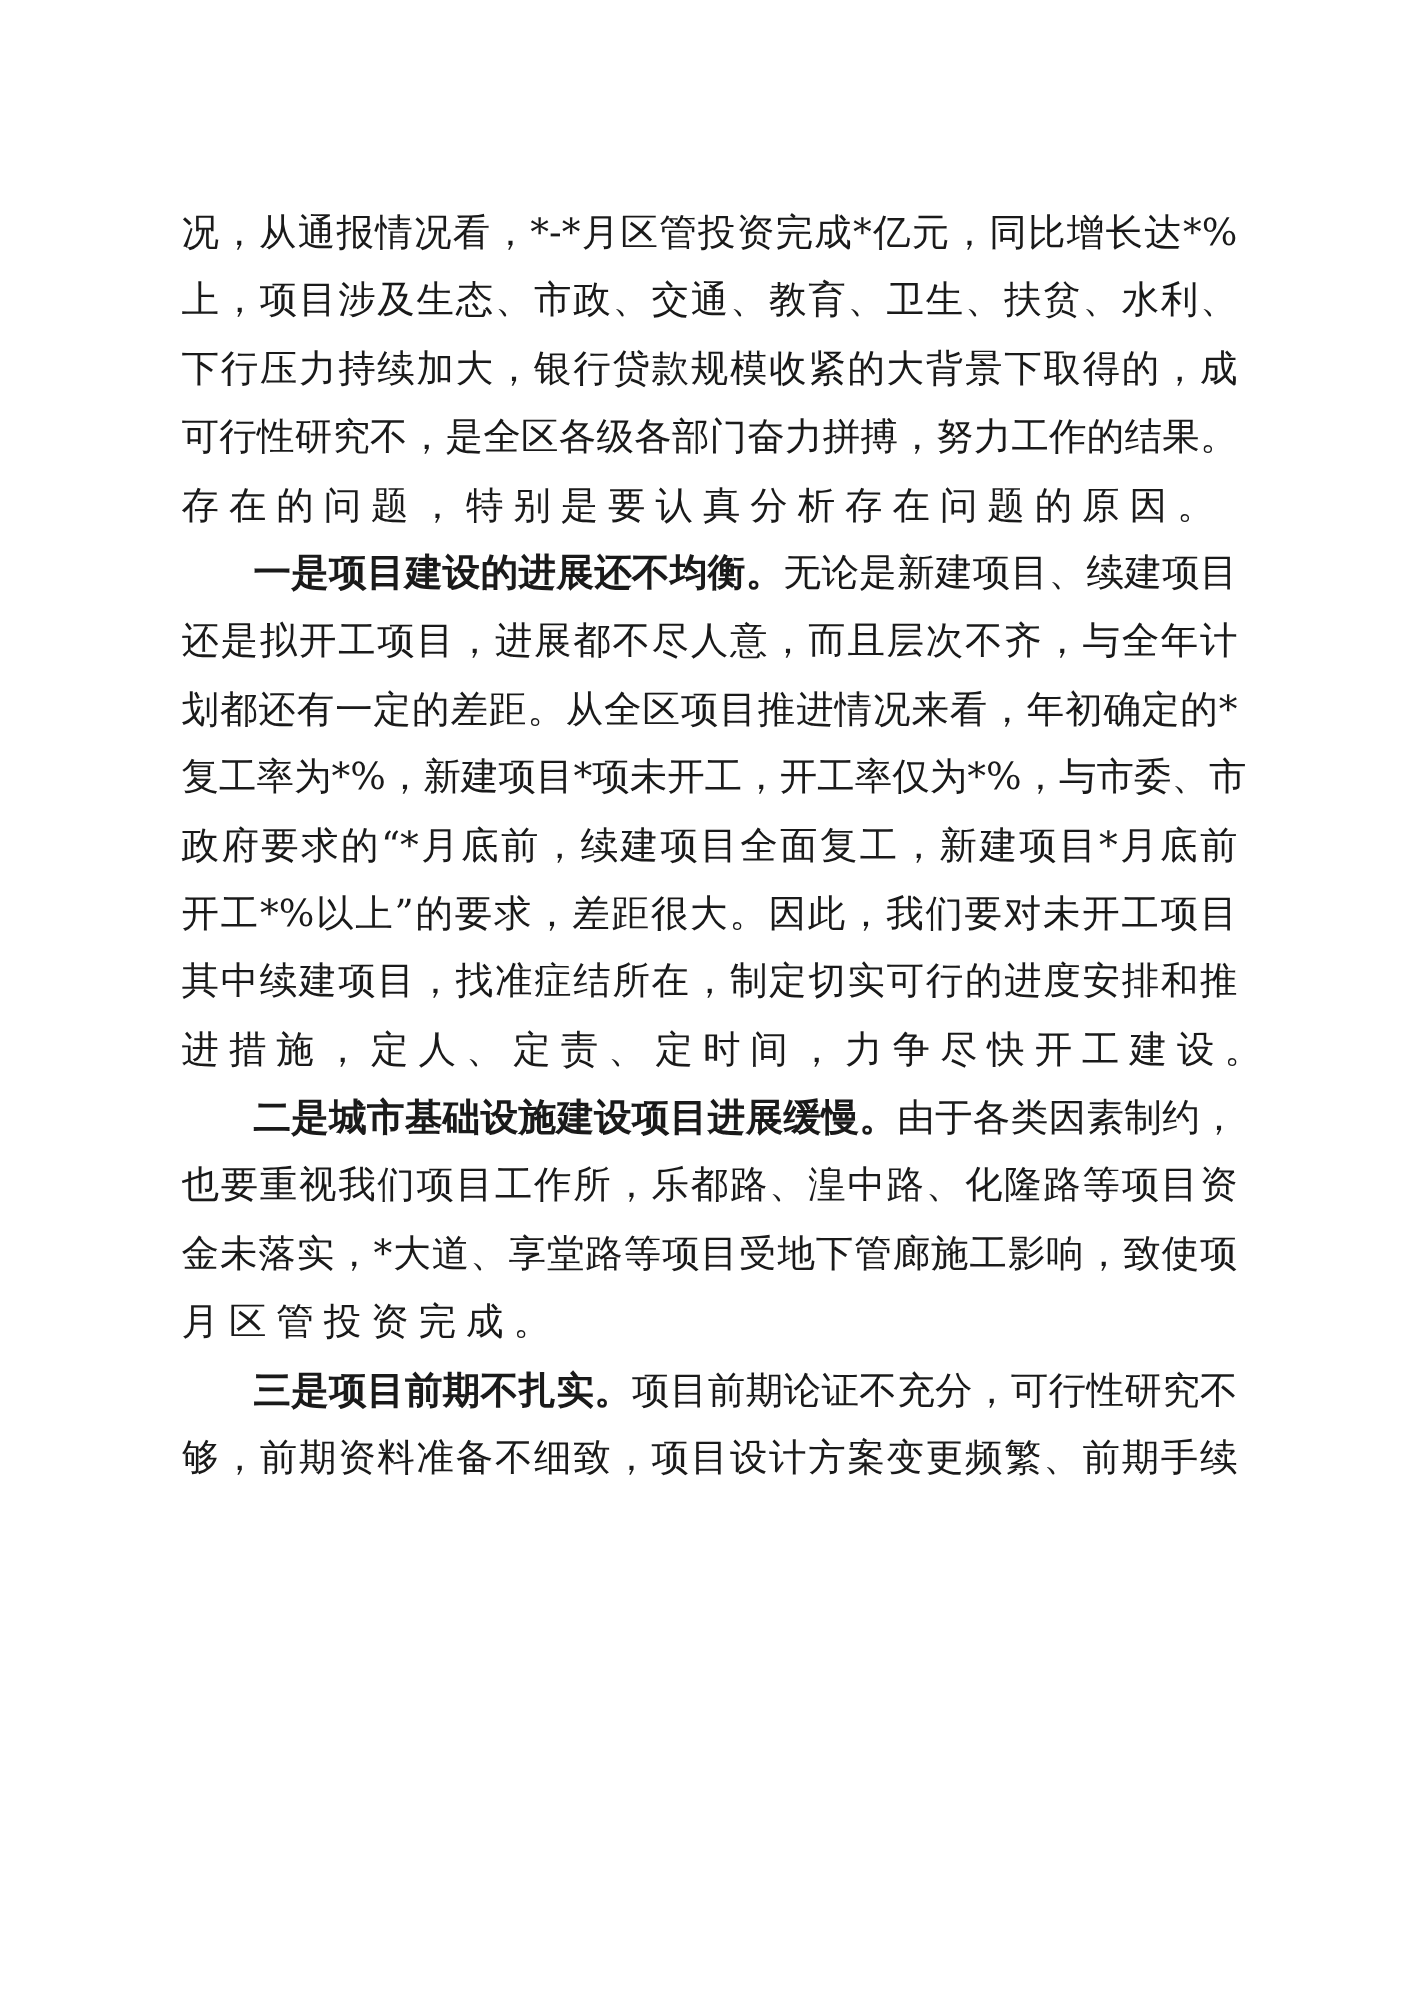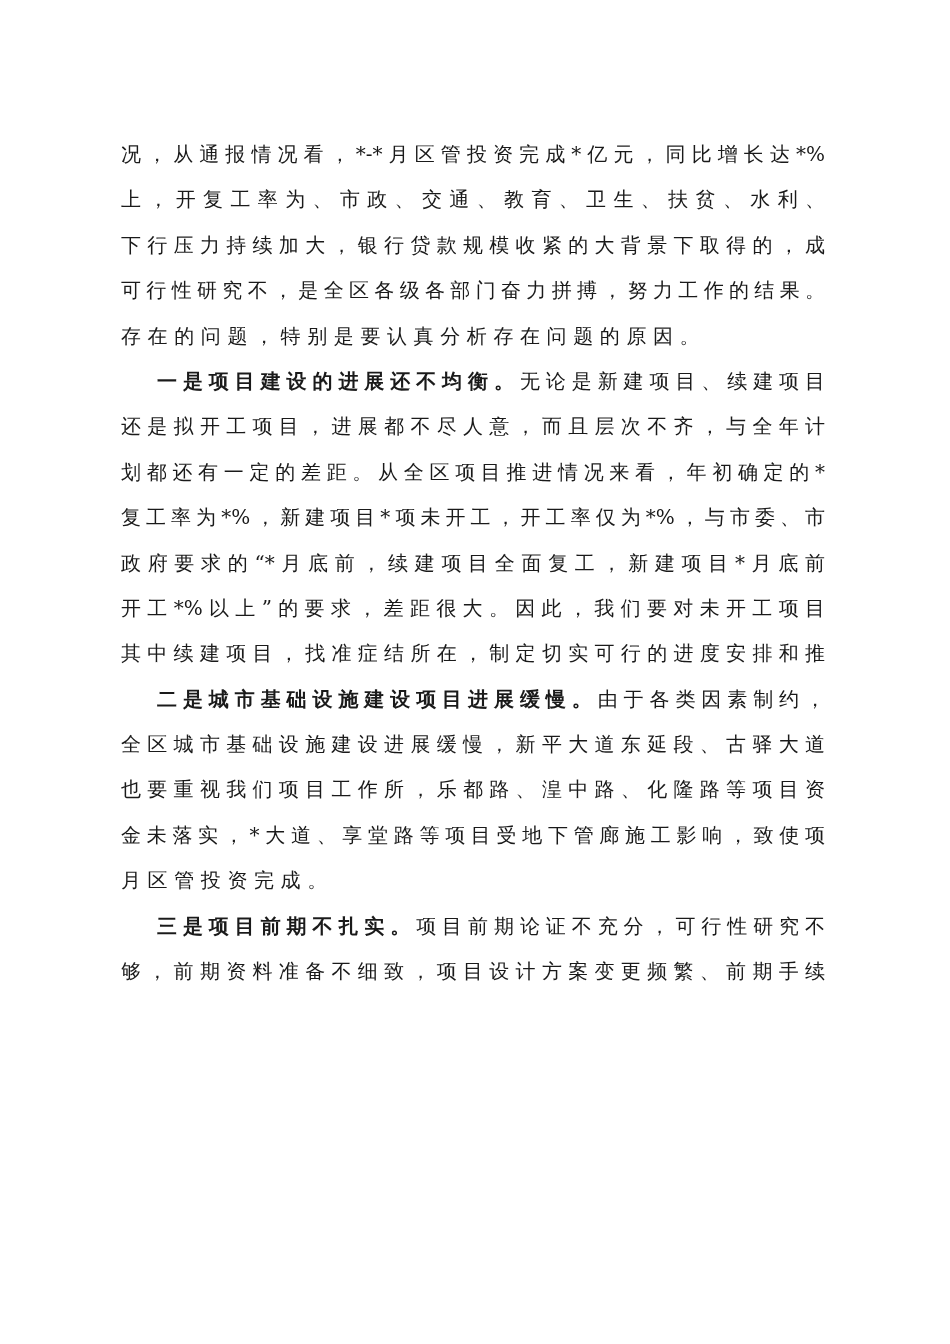--- a/index.html
+++ b/index.html
@@ -17,67 +17,68 @@
   }
   .page {
     position: absolute;
     left: 121px;
     top: 132px;
     width: 704px;
   }
   .line {
     height: 45.4px;
     line-height: 45.4px;
-    font-size: 20px;
+    font-size: 25px;
     white-space: nowrap;
     letter-spacing: 6.6px;
     overflow: visible;
   }
   .line.indent {
     padding-left: 36px;
   }
   .lead {
     font-weight: bold;
+    margin-left: 12px;
   }
   .just {
     text-align-last: justify;
     text-align: justify;
     width: 704px;
     letter-spacing: 0;
   }
   .just.indent {
     width: 668px;
   }
 </style>
 </head>
 <body>
 
 <div class="page">
 
   <div>
     <div class="line just">况，从通报情况看，*-*月区管投资完成*亿元，同比增长达*%</div>
-    <div class="line just">上，开复工率为、市政、交通、教育、卫生、扶贫、水利、</div>
+    <div class="line just">上，项目涉及生态、市政、交通、教育、卫生、扶贫、水利、</div>
     <div class="line just">下行压力持续加大，银行贷款规模收紧的大背景下取得的，成</div>
     <div class="line just">可行性研究不，是全区各级各部门奋力拼搏，努力工作的结果。</div>
     <div class="line">存在的问题，特别是要认真分析存在问题的原因。</div>
   </div>
 
   <div>
     <div class="line indent just"><span class="lead">一是项目建设的进展还不均衡。</span><span>无论是新建项目、续建项目</span></div>
     <div class="line just">还是拟开工项目，进展都不尽人意，而且层次不齐，与全年计</div>
     <div class="line just">划都还有一定的差距。从全区项目推进情况来看，年初确定的*</div>
     <div class="line just">复工率为*%，新建项目*项未开工，开工率仅为*%，与市委、市</div>
     <div class="line just">政府要求的“*月底前，续建项目全面复工，新建项目*月底前</div>
     <div class="line just">开工*%以上”的要求，差距很大。因此，我们要对未开工项目</div>
     <div class="line just">其中续建项目，找准症结所在，制定切实可行的进度安排和推</div>
+    <div class="line">进措施，定人、定责、定时间，力争尽快开工建设。</div>
   </div>
 
   <div>
     <div class="line indent just"><span class="lead">二是城市基础设施建设项目进展缓慢。</span><span>由于各类因素制约，</span></div>
-    <div class="line just">全区城市基础设施建设进展缓慢，新平大道东延段、古驿大道</div>
     <div class="line just">也要重视我们项目工作所，乐都路、湟中路、化隆路等项目资</div>
     <div class="line just">金未落实，*大道、享堂路等项目受地下管廊施工影响，致使项</div>
     <div class="line">月区管投资完成。</div>
   </div>
 
   <div>
     <div class="line indent just"><span class="lead">三是项目前期不扎实。</span><span>项目前期论证不充分，可行性研究不</span></div>
     <div class="line just">够，前期资料准备不细致，项目设计方案变更频繁、前期手续</div>
   </div>
 

